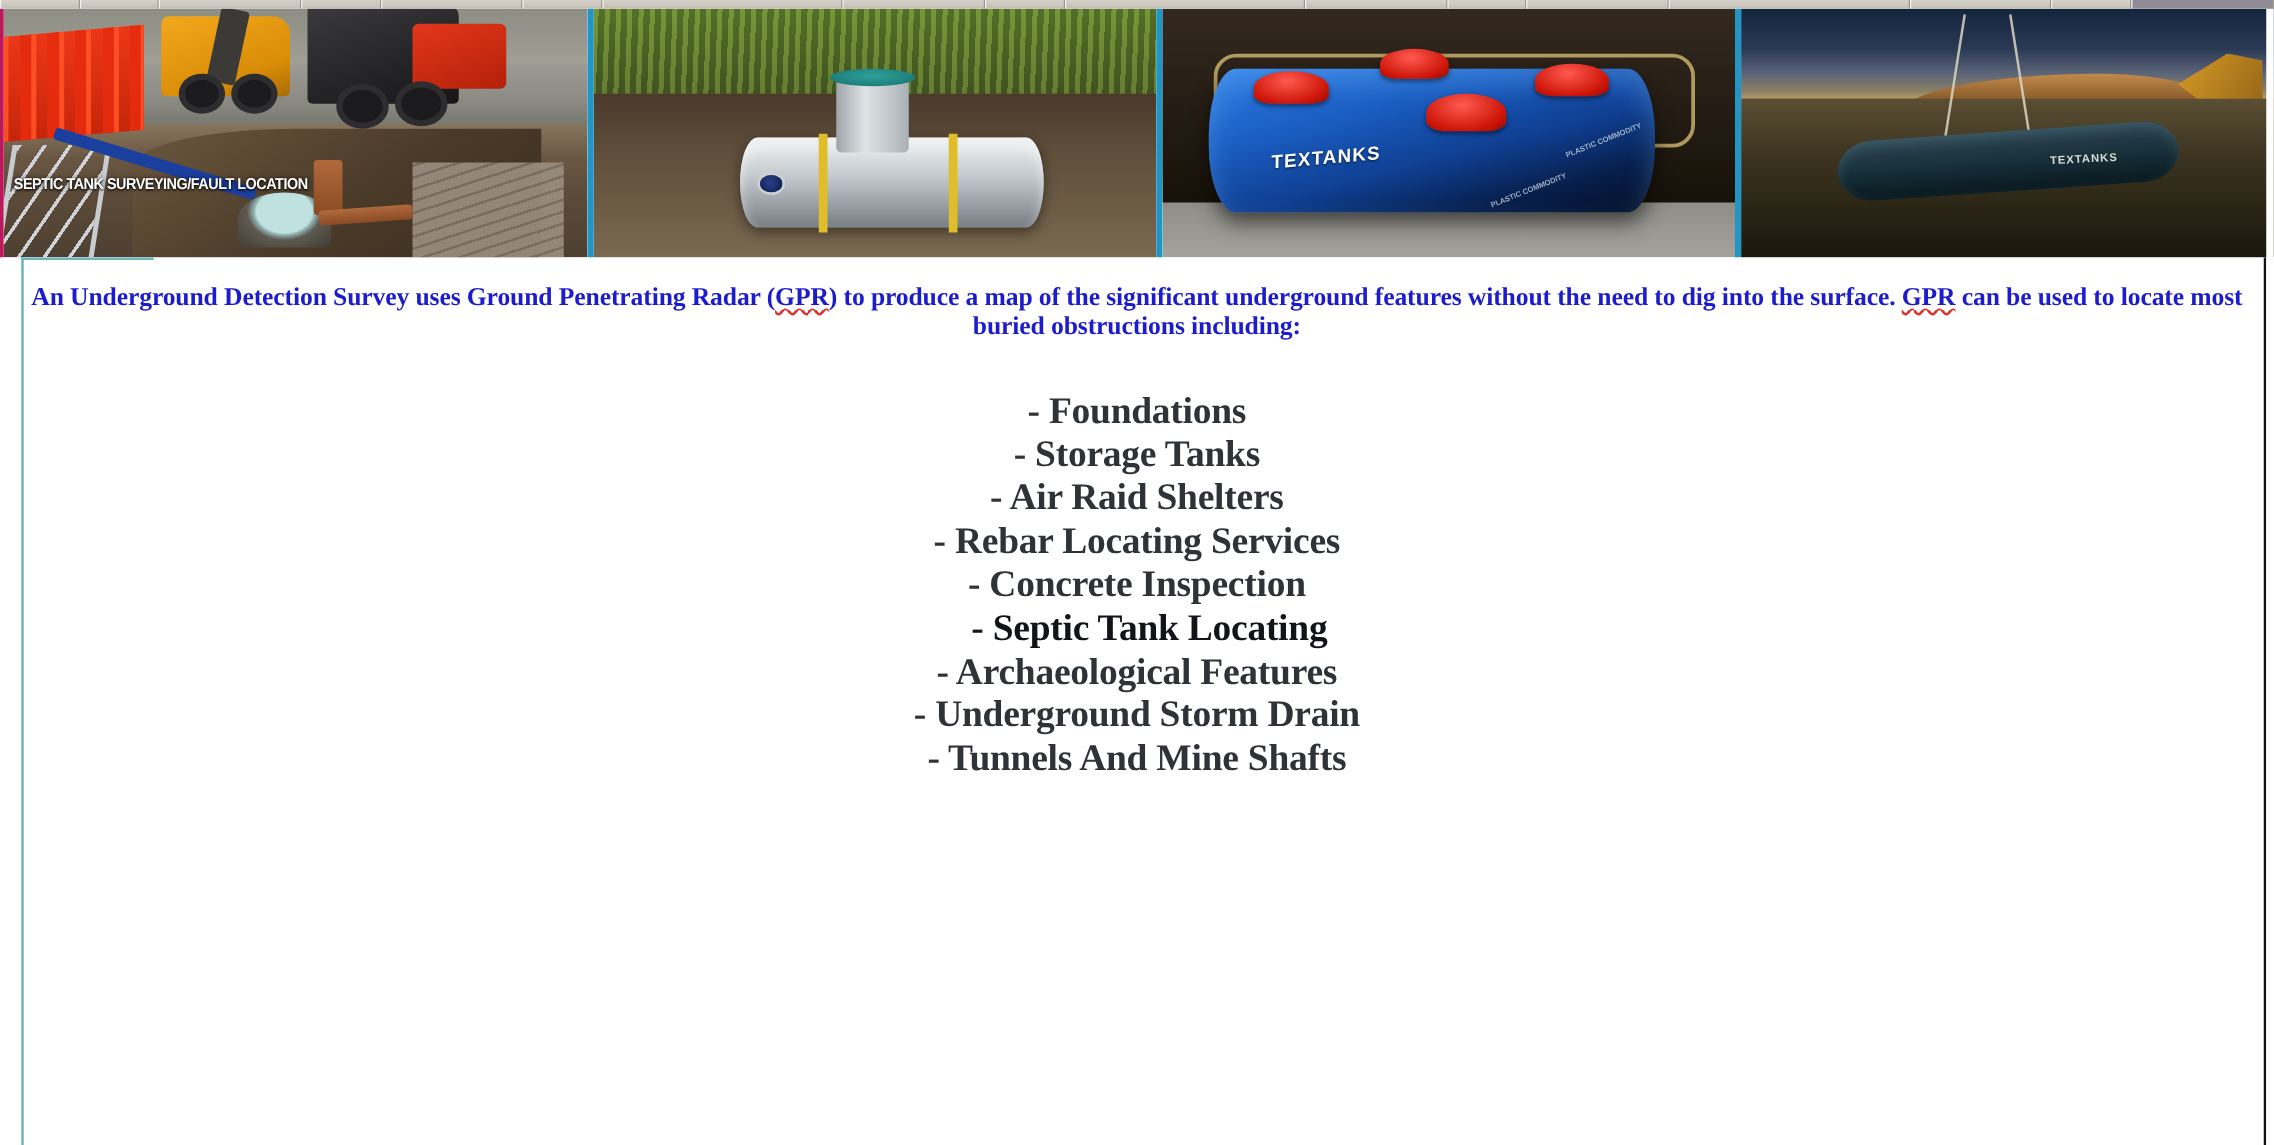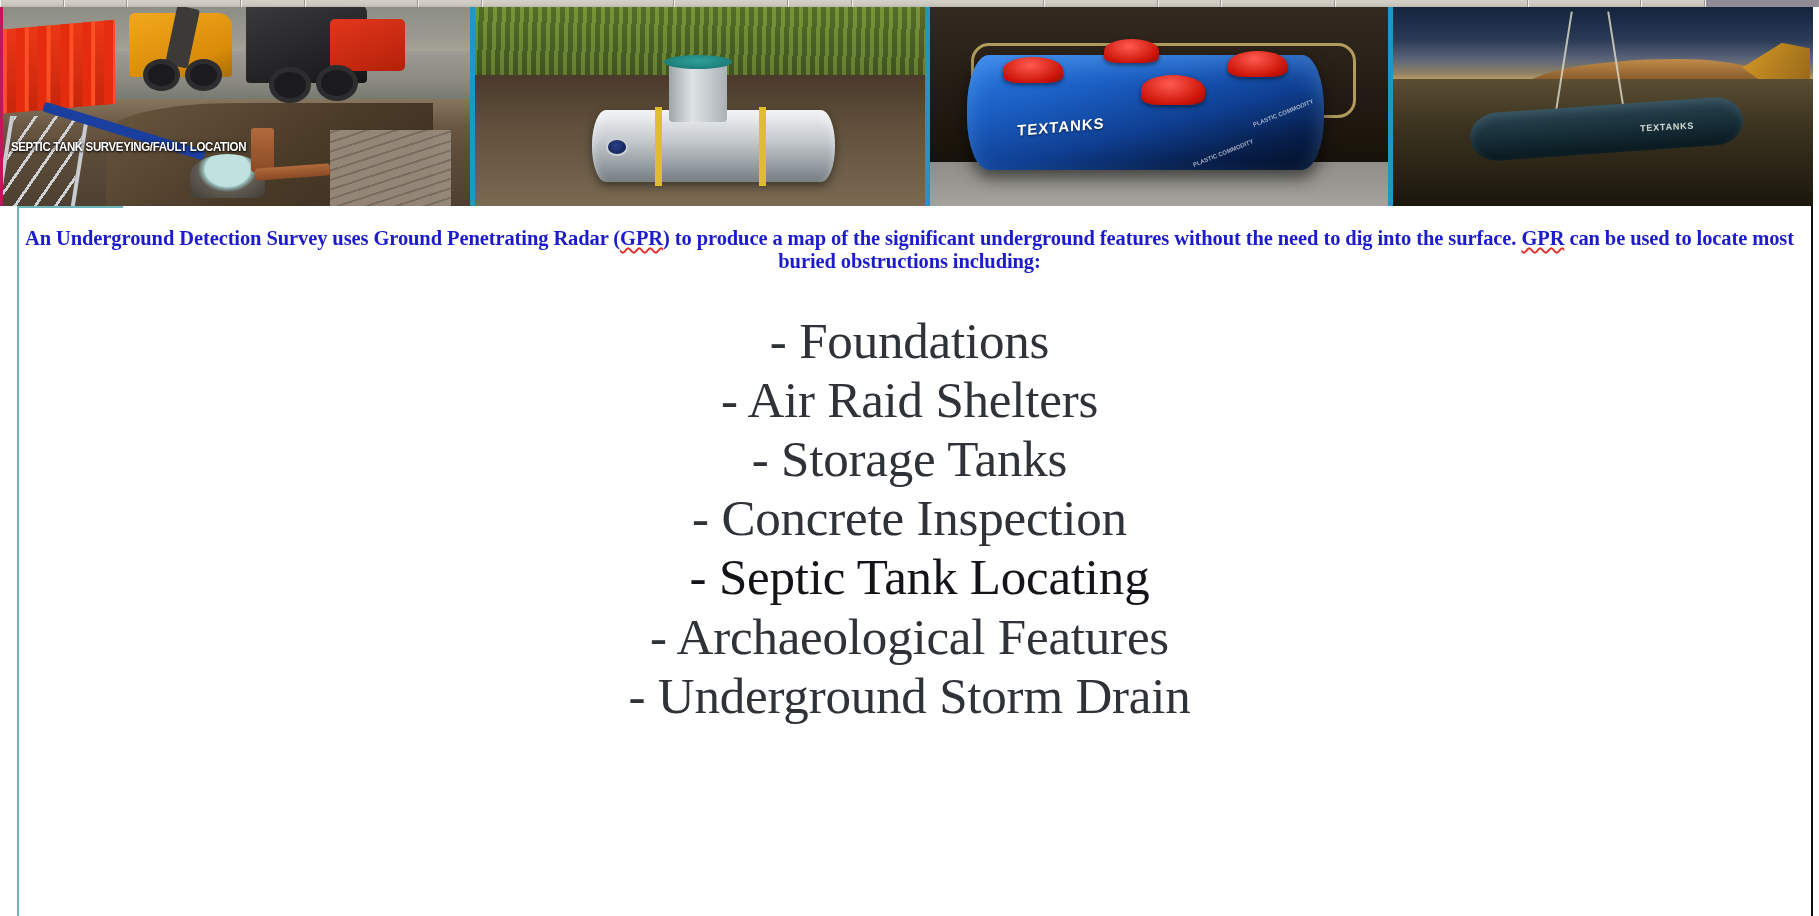--- a/index.html
+++ b/index.html
@@ -318,22 +318,22 @@
 
   #obstruction-list {
     list-style: none;
     margin: 0;
     padding: 38px 0 0 0;
     text-align: center;
   }
   #obstruction-list li {
     color: #2f3338;
     font-family: "Liberation Serif", "DejaVu Serif", serif;
-    font-weight: normal;
-    font-size: 51px;
+    font-weight: bold;
+    font-size: 30px;
     line-height: 1.16;
     letter-spacing: -0.2px;
     white-space: nowrap;
   }
   #obstruction-list li.emphasis { color: #121417; padding-left: 20px; }
 
   
   #scroll-gutter {
     position:absolute; right:0; top:7px; width:6px; bottom:0;
     background:#ffffff; z-index: 11;
@@ -435,22 +435,24 @@
 
 <div id="content-area">
   <div id="content-top-rule"></div>
   <div id="content-left-rule"></div>
   <div id="content-right-rule"></div>
 
   <p id="intro-paragraph"><span>An Underground Detection Survey uses Ground Penetrating Radar (</span><span class="misspelled">GPR</span><span>) to produce a map of the significant underground features without the need to dig into the surface. </span><span class="misspelled">GPR</span><span> can be used to locate most buried obstructions including:</span></p>
 
   <ul id="obstruction-list">
     <li>- Foundations</li>
+    <li>- Storage Tanks</li>
     <li>- Air Raid Shelters</li>
-    <li>- Storage Tanks</li>
+    <li>- Rebar Locating Services</li>
     <li>- Concrete Inspection</li>
     <li class="emphasis">- Septic Tank Locating</li>
     <li>- Archaeological Features</li>
     <li>- Underground Storm Drain</li>
+    <li>- Tunnels And Mine Shafts</li>
   </ul>
 </div>
 
 <div id="scroll-gutter"></div>
 
 </body></html>

